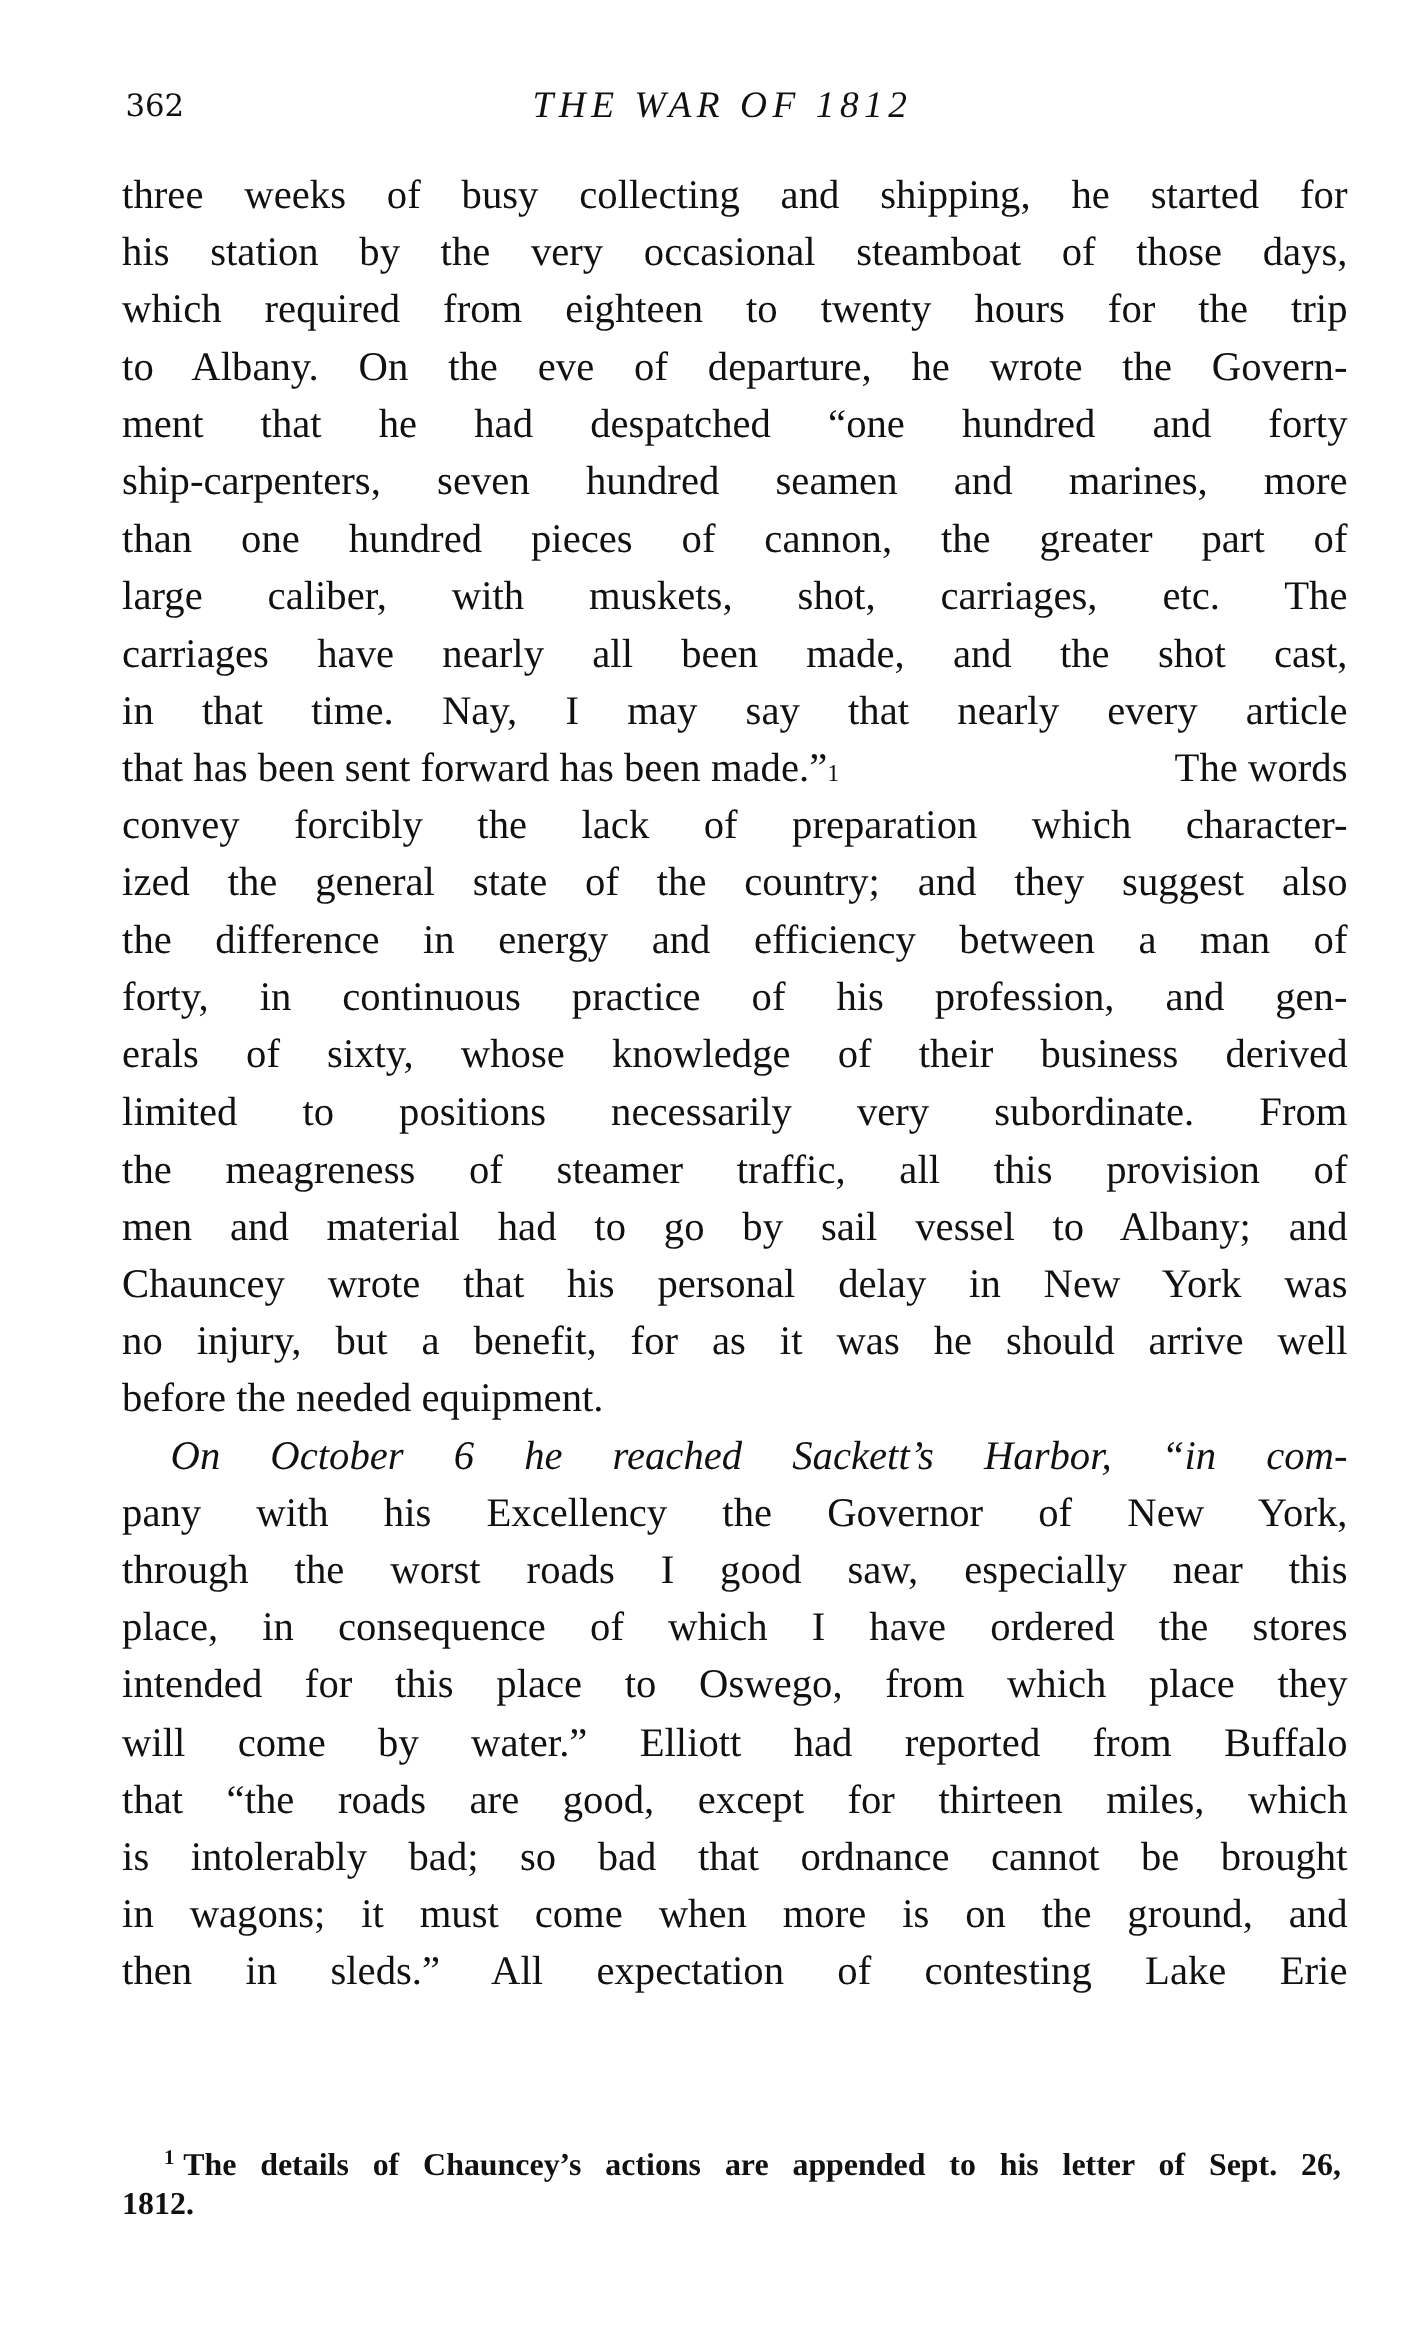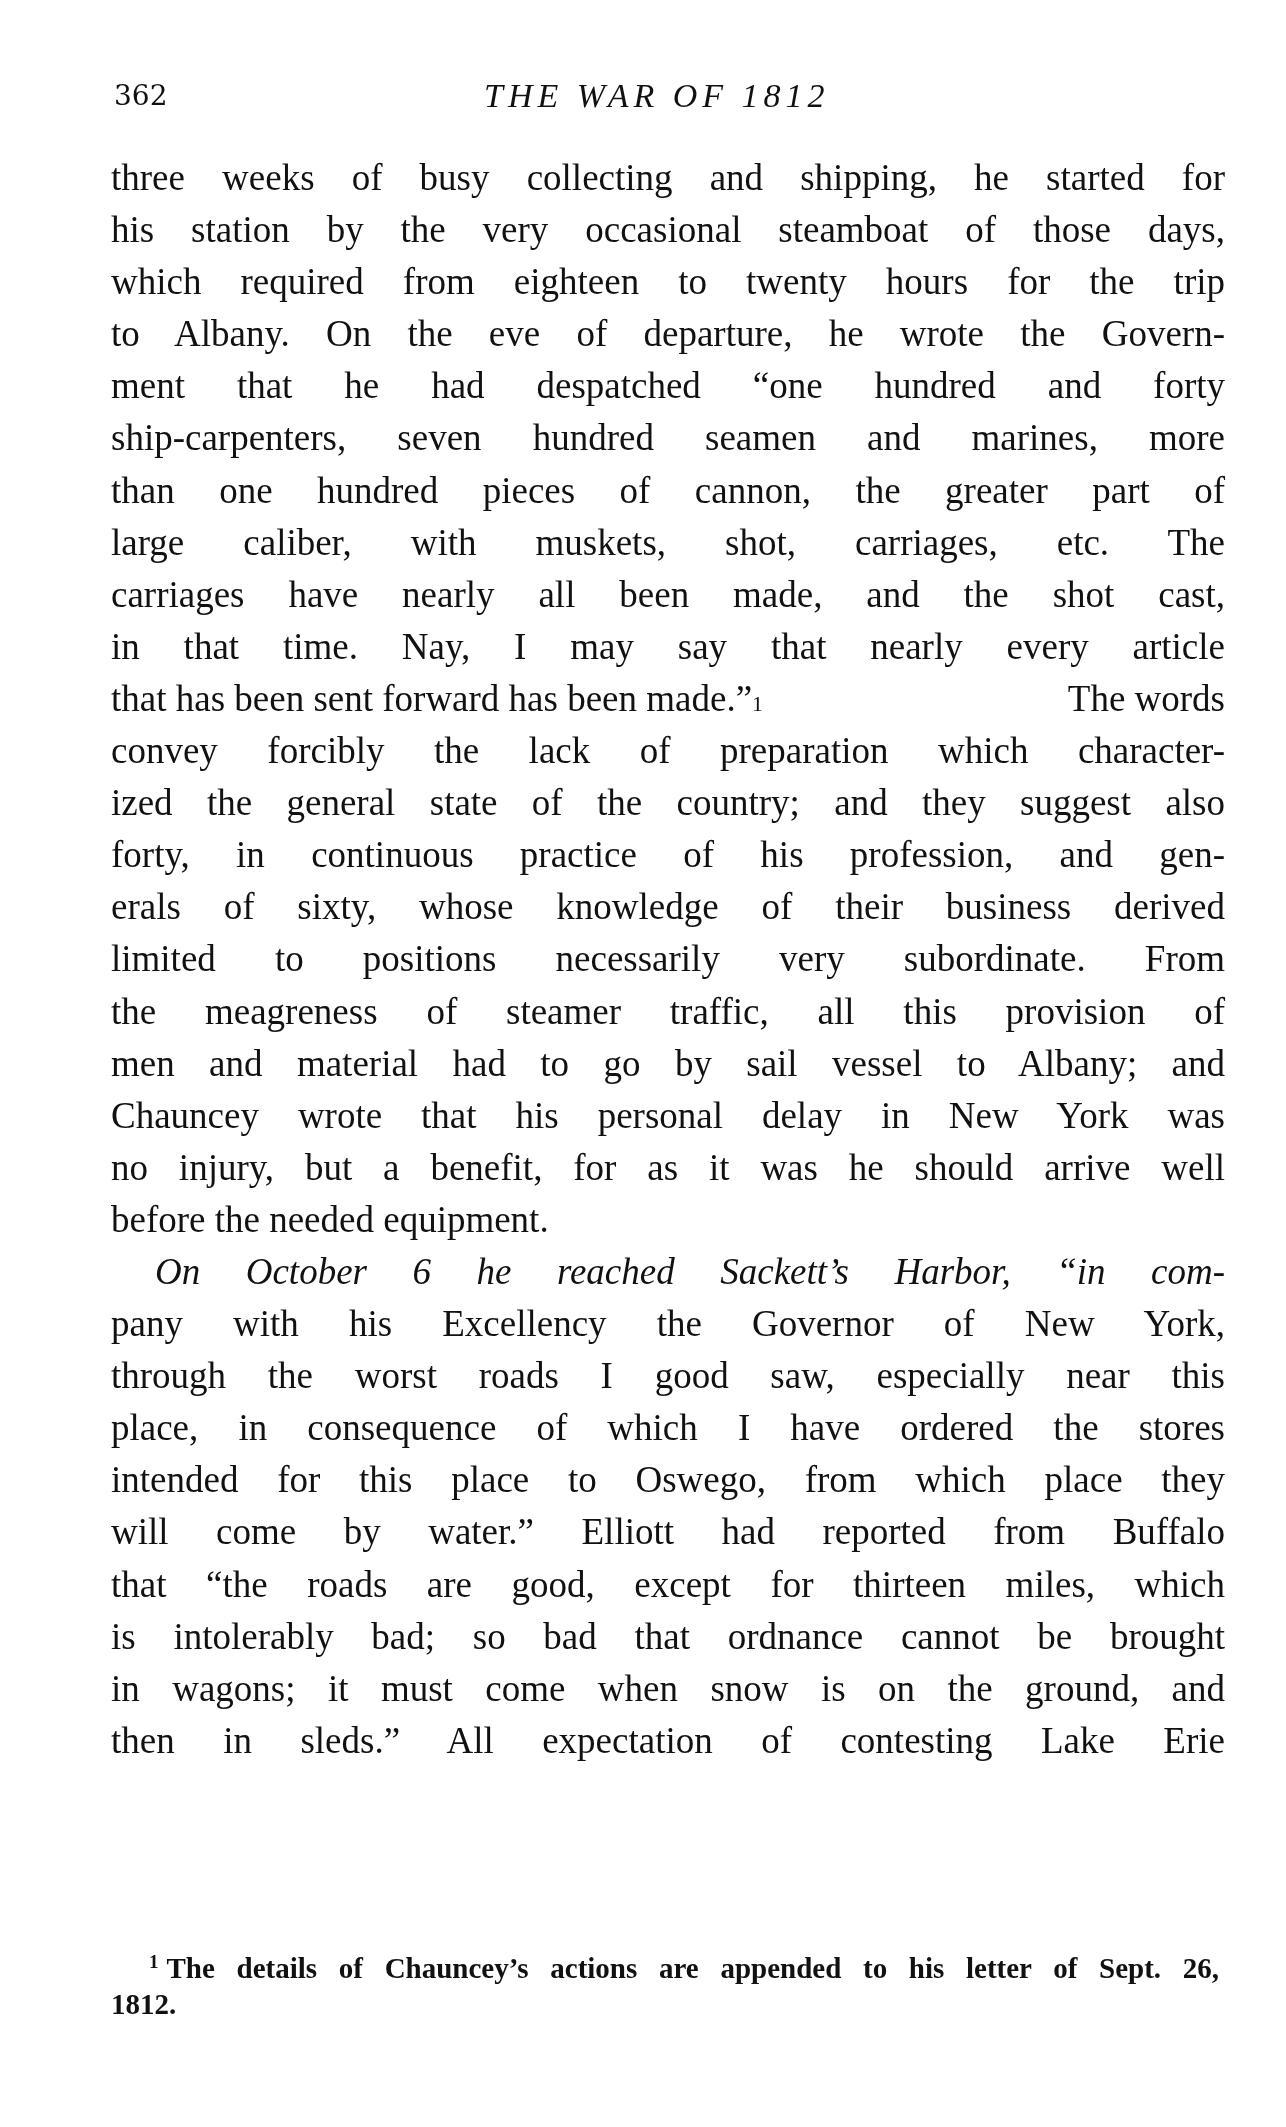--- a/index.html
+++ b/index.html
@@ -118,36 +118,37 @@
   <span class="line">large caliber, with muskets, shot, carriages, etc.  The</span>
   <span class="line">carriages have nearly all been made, and the shot cast,</span>
   <span class="line">in that time.  Nay, I may say that nearly every article</span>
   <span class="line" style="display: flex; align-items: baseline;">
       <span>that has been sent forward has been made.”</span>
       <sup class="fn">1</sup> 
       <span style="margin-left: auto;">The words</span>
     </span>
   <span class="line">convey forcibly the lack of preparation which character-</span>
   <span class="line">ized the general state of the country; and they suggest also</span>
+  <span class="line">the difference in energy and efficiency between a man of</span>
   <span class="line">forty, in continuous practice of his profession, and gen-</span>
   <span class="line">erals of sixty, whose knowledge of their business derived</span>
   <span class="line">limited to positions necessarily very subordinate.  From</span>
   <span class="line">the meagreness of steamer traffic, all this provision of</span>
   <span class="line">men and material had to go by sail vessel to Albany; and</span>
   <span class="line">Chauncey wrote that his personal delay in New York was</span>
   <span class="line">no injury, but a benefit, for as it was he should arrive well</span>
   <span class="line last">before the needed equipment.</span>
   <span class="line indent">On October 6 he reached Sackett’s Harbor, “in com-</span>
   <span class="line">pany with his Excellency the Governor of New York,</span>
   <span class="line">through the worst roads I good saw, especially near this</span>
   <span class="line">place, in consequence of which I have ordered the stores</span>
   <span class="line">intended for this place to Oswego, from which place they</span>
   <span class="line">will come by water.”  Elliott had reported from Buffalo</span>
   <span class="line">that “the roads are good, except for thirteen miles, which</span>
   <span class="line">is intolerably bad; so bad that ordnance cannot be brought</span>
-  <span class="line">in wagons; it must come when snow is on the ground, and</span>
+  <span class="line">in wagons; it must come when more is on the ground, and</span>
   <span class="line">then in sleds.”  All expectation of contesting Lake Erie</span>
 </div>
 
 <div class="footnotes">
   <span class="fn-line first"><span class="fn-marker">1</span><span>The details of Chauncey’s actions are appended to his letter of Sept. 26,</span></span>
   <span class="fn-line last">1812.</span>
 </div>
 
 </body></html>

